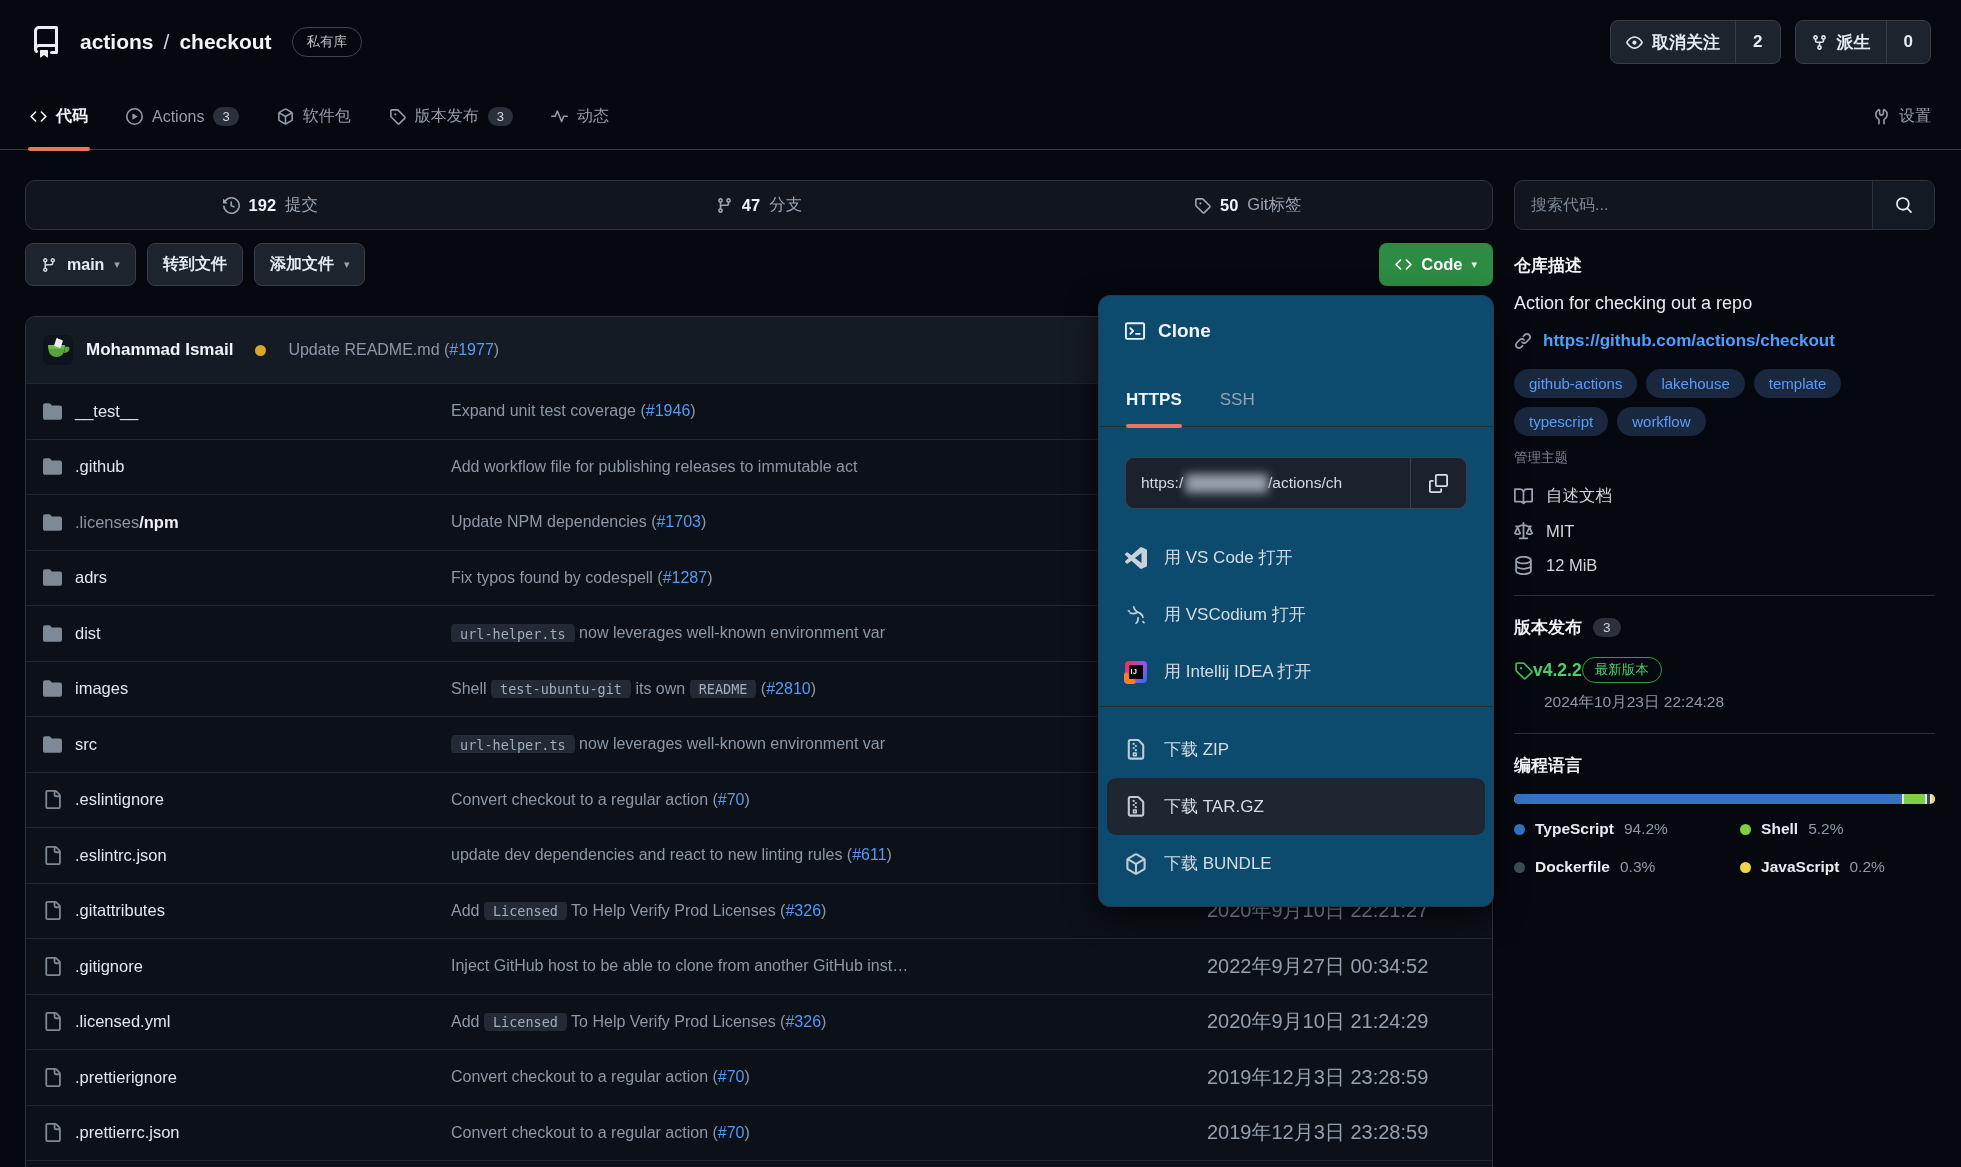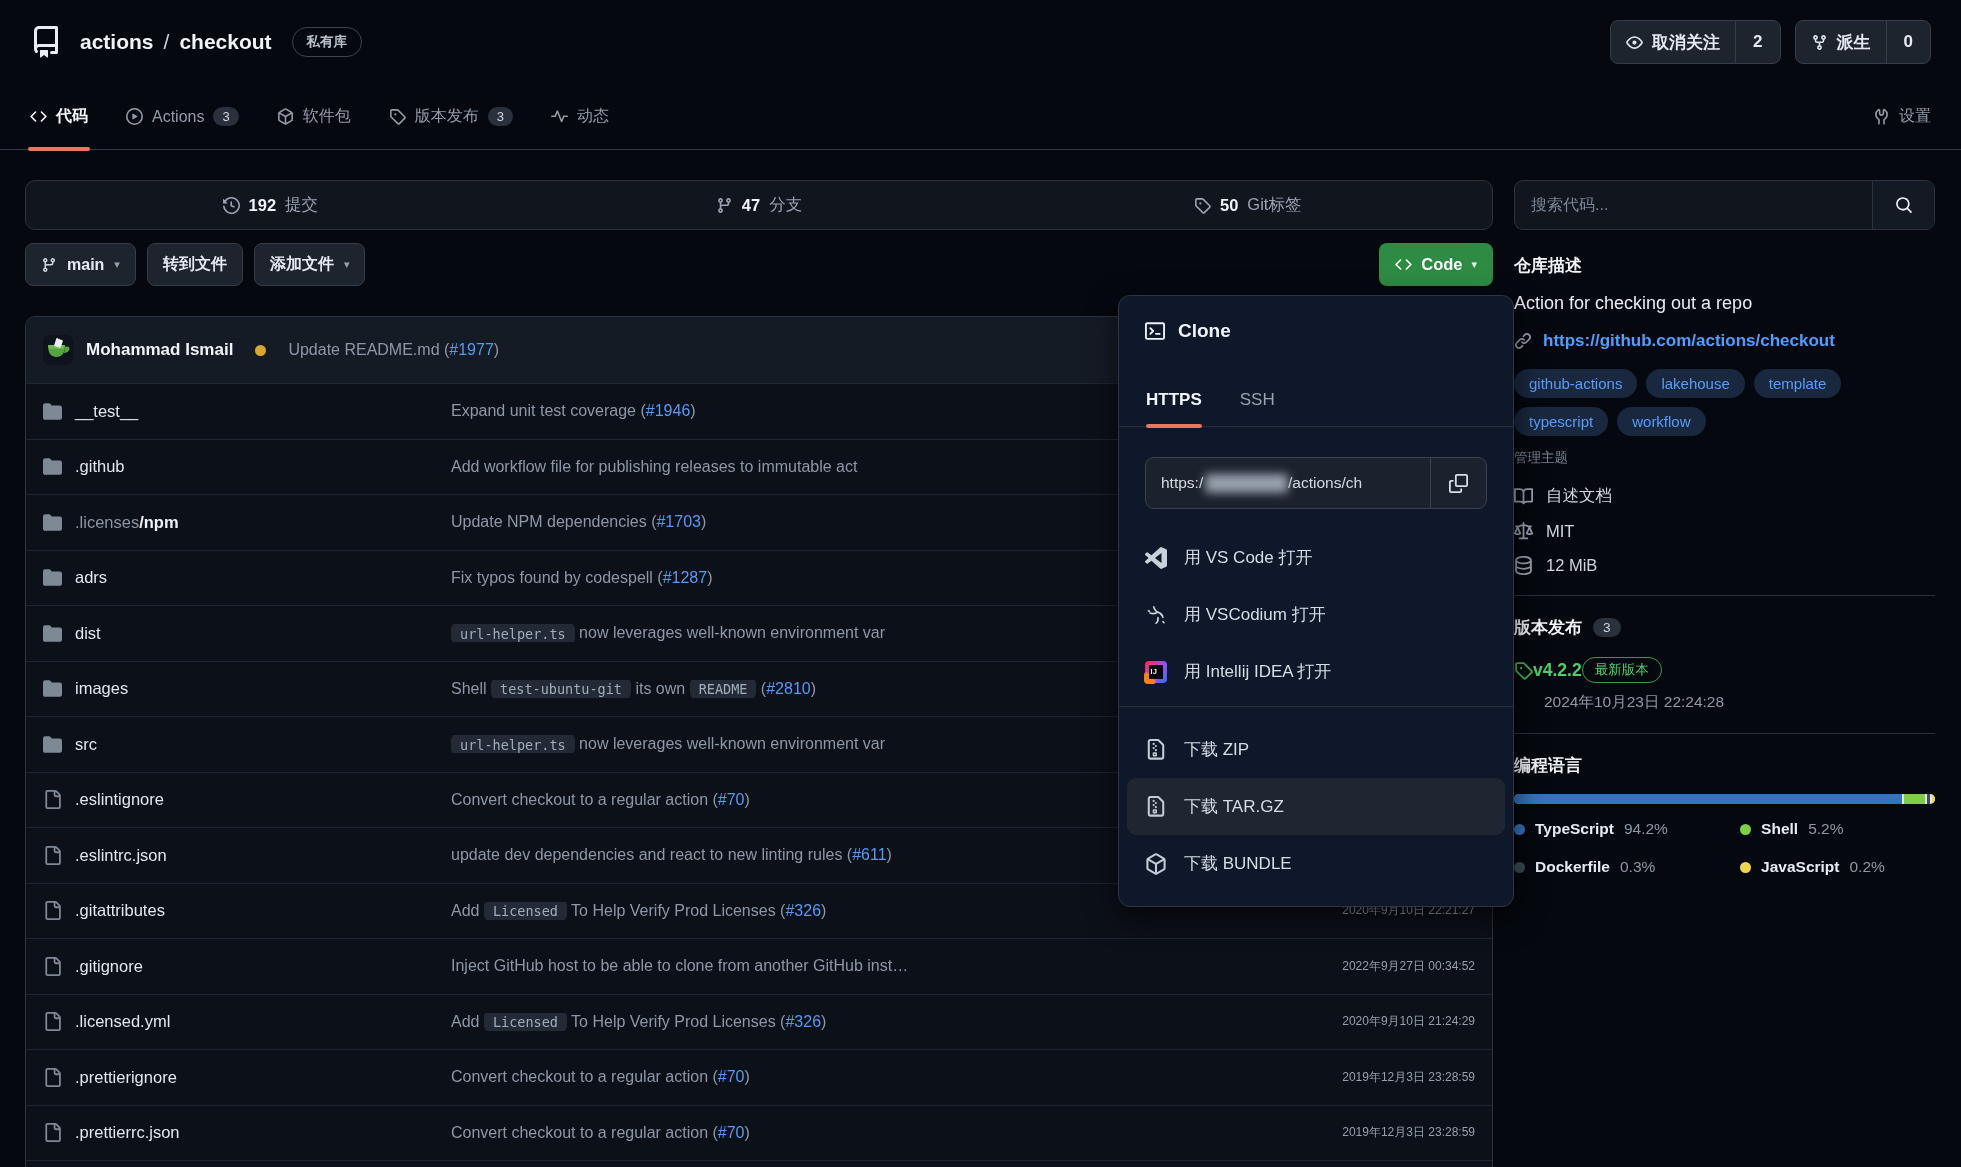--- a/index.html
+++ b/index.html
@@ -17,21 +17,21 @@
   .ic svg{ width:100%; height:100%; fill:currentColor; }
   .caret{ font-size:11px; color:#99a3b0; line-height:1; }
 
   
   .hdr{ height:84px; display:flex; align-items:center; padding:0 30px; }
   .logo{ width:32px; height:32px; color:#e9eef4; margin-right:18px; }
   .crumb{ display:flex; align-items:center; gap:10px; font-size:21px; font-weight:bold; }
   .crumb a{ color:#f0f4f8; text-decoration:none; }
   .crumb .sep{ color:#cdd5df; font-weight:normal; }
   .vis-badge{ margin-left:10px; border:1px solid #3d444e; color:#b7c0ca; font-size:13.5px;
-              font-weight:bold; border-radius:16px; padding:5px 14px; }
+              font-weight:normal; border-radius:16px; padding:5px 14px; }
   .hdr-actions{ margin-left:auto; display:flex; gap:14px; }
   .split-btn{ display:flex; align-items:stretch; background:var(--btn); border:1px solid var(--btn-border);
               border-radius:8px; overflow:hidden; height:44px; cursor:pointer; }
   .split-btn .part{ display:flex; align-items:center; gap:9px; padding:0 15px; font-size:17px;
                     font-weight:bold; color:#e6ebf2; }
   .split-btn .cnt{ border-left:1px solid var(--btn-border); padding:0 17px; }
   .split-btn .ic{ width:17px; height:17px; color:#dfe5ec; }
 
   
   .tabbar{ height:66px; display:flex; align-items:stretch; padding:0 30px; gap:38px;
@@ -83,28 +83,28 @@
                     font-family:"DejaVu Sans Mono","Liberation Mono",monospace;
                     font-size:13.5px; color:#9daebd; }
   .file-row{ height:55.5px; display:flex; align-items:center; padding:0 17px;
              border-top:1px solid var(--border-soft); cursor:pointer; }
   .fname-cell{ width:408px; flex:none; display:flex; align-items:center; gap:13px; }
   .fname-cell .ic{ width:19px; height:19px; color:#7e8996; }
   .fname{ font-size:16.5px; color:#e2e8ef; text-decoration:none; }
   .fname .pfx{ color:#8b96a5; }
   .fname b{ font-weight:bold; color:#eef2f7; }
   .fmsg{ flex:1; }
-  .fdate{ width:268px; flex:none; text-align:right; color:#95a0ae; font-size:12px;
+  .fdate{ width:268px; flex:none; text-align:left; color:#95a0ae; font-size:20px;
           white-space:nowrap; }
   .ghost-row{ height:55px; border-top:1px solid var(--border-soft); }
 
   
   .clone-dd{ position:absolute; left:1098px; top:295px; width:396px; z-index:20;
-             background:#0f172a; border:1px solid #2f3641; border-radius:12px;
-             box-shadow:0 10px 30px rgba(0,0,0,.65); padding-top:16px; padding-bottom:14px;margin-left:20px; }
+             background:#0c4a6e; border:1px solid #2f3641; border-radius:12px;
+             box-shadow:0 10px 30px rgba(0,0,0,.65); padding-top:16px; padding-bottom:14px; }
   .clone-hd{ display:flex; align-items:center; gap:13px; padding:0 26px; height:38px; }
   .clone-hd .ic{ width:20px; height:20px; color:#eef2f7; }
   .clone-hd .t{ font-size:19px; font-weight:bold; color:#f0f4f8; }
   .clone-tabs{ display:flex; gap:38px; padding:0 27px; margin-top:40px;
                border-bottom:1px solid #272e38; }
   .ctab{ position:relative; padding-bottom:16px; font-size:17px; color:#98a2b0; cursor:pointer; }
   .ctab.active{ color:#f2f5f9; font-weight:bold; }
   .ctab.active::after{ content:""; position:absolute; left:0; right:0; bottom:-2px; height:4px;
                        background:var(--orange); border-radius:3px; }
   .url-group{ margin:30px 26px 0; height:52px; display:flex; background:#1c222d;

